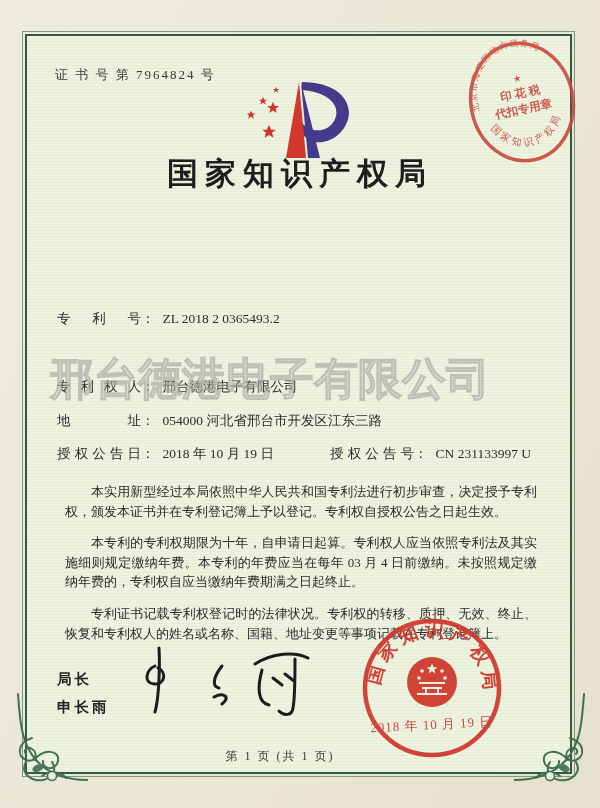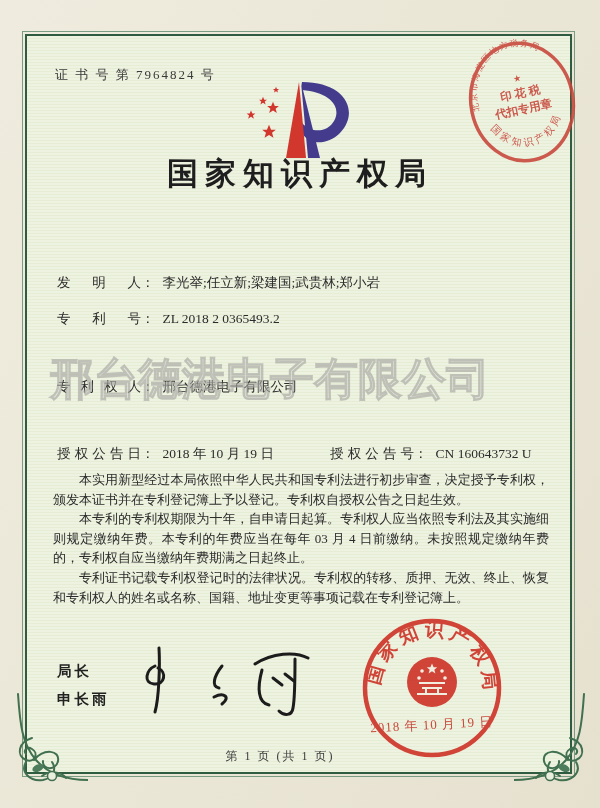--- a/index.html
+++ b/index.html
@@ -15,28 +15,28 @@
   .cert-no{position:absolute; left:55px; top:66px; font-size:13px; letter-spacing:2px; color:#3a3a3a; z-index:2;}
   .logo{position:absolute; left:242px; top:80px; z-index:2;}
   .title{position:absolute; left:0; top:153px; width:100%; text-align:center;
     font-size:31px; font-weight:700; letter-spacing:7px; color:#1e1e1e; z-index:2;}
   .frow{position:absolute; left:57px; font-size:13.5px; color:#2b2b2b; z-index:2; white-space:nowrap;}
   .flabel{display:inline-block; width:84px; text-align:justify; text-align-last:justify; vertical-align:bottom;}
   .colon{margin-right:8px;}
   .grant2{position:absolute; left:273px; top:0;}
   .paras{position:absolute; left:53px; top:470px; width:496px; font-size:13px;
     line-height:19.6px; text-align:justify; color:#2b2b2b; z-index:2;}
-  .paras p{margin:0; text-indent:2em;}
+  .paras p{margin:12px; text-indent:2em;}
   .watermark{position:absolute; left:50px; top:350px; width:440px; z-index:3;
     font-size:44px; font-weight:700; letter-spacing:0px; white-space:nowrap;
     color:rgba(215,215,210,0.38); -webkit-text-stroke:1px rgba(145,145,140,0.45);
     pointer-events:none; font-family:"Liberation Sans","DejaVu Sans",sans-serif;}
   .signer{position:absolute; left:57px; top:662px; z-index:2;
     font-family:"Liberation Sans","DejaVu Sans",sans-serif; font-size:14.5px; font-weight:700; letter-spacing:3px; color:#222;}
-  .signer div{margin-bottom:9px;}
+  .signer div{margin-bottom:9px;margin-top:8px;}
   .signature{position:absolute; left:125px; top:636px; z-index:2;}
   .seal{position:absolute; left:344px; top:610px; z-index:4; opacity:.93;}
   .stamp{position:absolute; left:460px; top:34px; z-index:4; transform:rotate(-12deg); opacity:.88;}
   .footer{position:absolute; left:0; top:748px; width:560px; text-align:center;
     font-size:12px; letter-spacing:2px; color:#3a3a3a; z-index:2;}
   .flourish{position:absolute; z-index:2;}
   .fl-bl{left:8px; top:688px;}
   .fl-br{left:514px; top:688px; transform:scaleX(-1);}
 </style>
 </head>
@@ -59,33 +59,33 @@
     <polygon points="59,2 66,78 78,78" fill="#453b8c"></polygon>
     <use href="#star" transform="translate(34,10) scale(0.32)" fill="#d2372e"></use>
     <use href="#star" transform="translate(21,21) scale(0.42)" fill="#d2372e"></use>
     <use href="#star" transform="translate(9,35) scale(0.46)" fill="#d2372e"></use>
     <use href="#star" transform="translate(31,28) scale(0.62)" fill="#d2372e"></use>
     <use href="#star" transform="translate(27,52) scale(0.72)" fill="#d2372e"></use>
   </svg>
 
   <div class="title">国家知识产权局</div>
 
-  <div class="frow" style="top:274px">
-    <span class="flabel">发明人</span><span class="colon">：</span><span>李光举;任立新;梁建国;武贵林;郑小岩</span>
-  </div>
   <div class="frow" style="top:310px">
     <span class="flabel">专利号</span><span class="colon">：</span><span>ZL 2018 2 0365493.2</span>
   </div>
   <div class="frow" style="top:378px">
     <span class="flabel">专利权人</span><span class="colon">：</span><span>邢台德港电子有限公司</span>
   </div>
+  <div class="frow" style="top:412px">
+    <span class="flabel">地址</span><span class="colon">：</span><span>054000  河北省邢台市开发区江东三路</span>
+  </div>
   <div class="frow" style="top:445px">
     <span class="flabel">授权公告日</span><span class="colon">：</span><span>2018 年 10 月 19 日</span>
     <span class="grant2">
-      <span class="flabel">授权公告号</span><span class="colon">：</span><span>CN 160643732 U</span>
+      <span class="flabel">授权公告号</span><span class="colon">：</span><span>CN 231133997 U</span>
     </span>
   </div>
 
   <div class="watermark">邢台德港电子有限公司</div>
 
   <div class="paras">
     <p>本实用新型经过本局依照中华人民共和国专利法进行初步审查，决定授予专利权，颁发本证书并在专利登记簿上予以登记。专利权自授权公告之日起生效。</p>
     <p>本专利的专利权期限为十年，自申请日起算。专利权人应当依照专利法及其实施细则规定缴纳年费。本专利的年费应当在每年 03 月 4 日前缴纳。未按照规定缴纳年费的，专利权自应当缴纳年费期满之日起终止。</p>
     <p>专利证书记载专利权登记时的法律状况。专利权的转移、质押、无效、终止、恢复和专利权人的姓名或名称、国籍、地址变更等事项记载在专利登记簿上。</p>
   </div>

